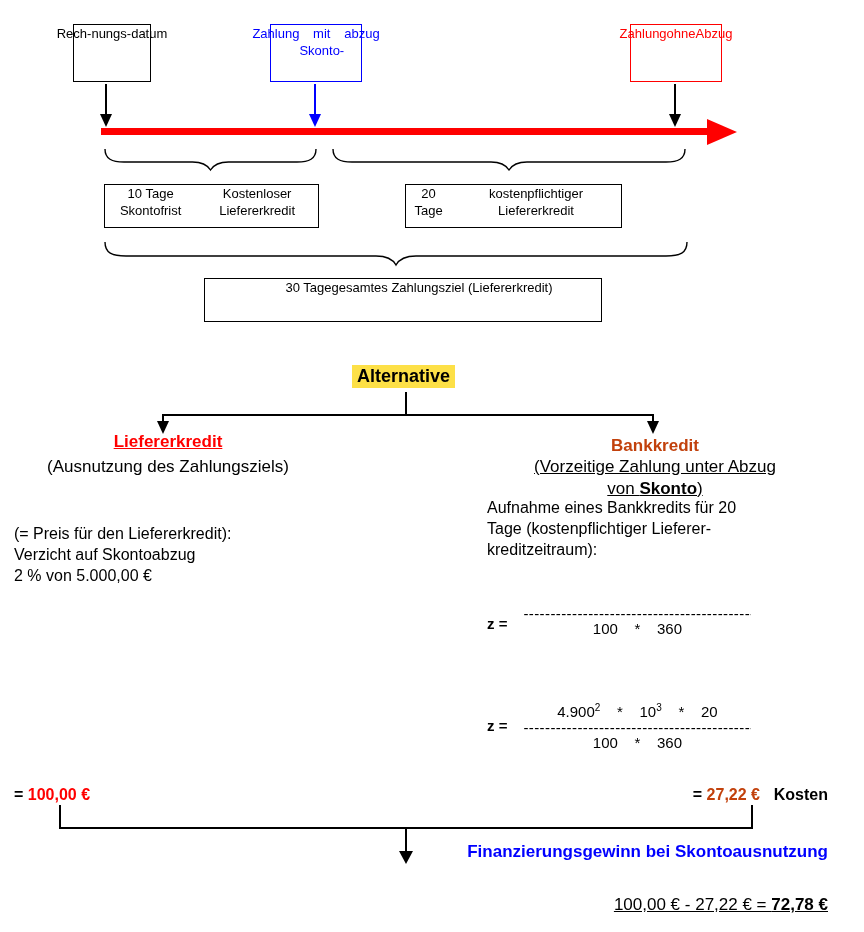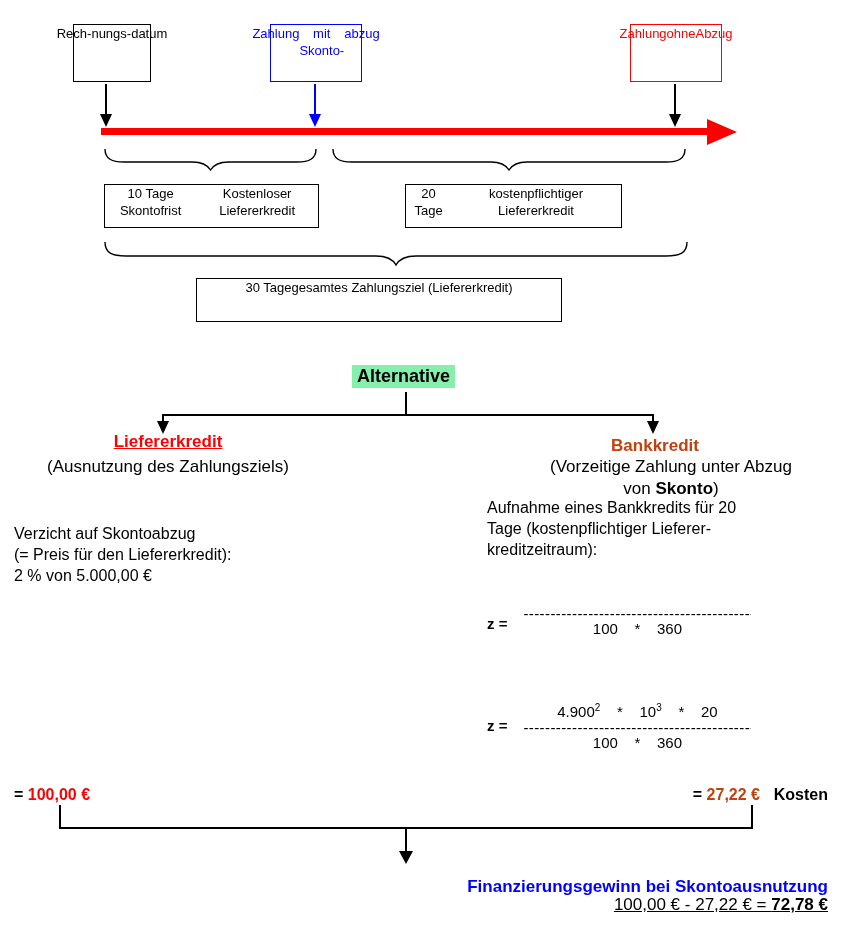--- a/index.html
+++ b/index.html
@@ -20,21 +20,21 @@
              border-left:6px solid transparent;border-right:6px solid transparent;
              border-top:13px solid #000;}
   
   .redline{position:absolute;height:7px;background:#FF0000;}
   .redhead{position:absolute;width:0;height:0;
            border-top:13px solid transparent;border-bottom:13px solid transparent;
            border-left:30px solid #FF0000;}
   .brace{position:absolute;}
   .brace path{fill:none;stroke:#000;stroke-width:1.4px;}
   
-  .alt-chip{position:absolute;font-size:18px;font-weight:bold;background:#86efac;padding:1px 5px;}
+  .alt-chip{position:absolute;font-size:18px;font-weight:bold;background:#fde047;padding:1px 5px;}
   .branch-head{position:absolute;text-align:center;font-size:17px;font-weight:bold;}
   .branch-sub{position:absolute;text-align:center;font-size:17px;line-height:22px;color:#000;}
   .body-col{position:absolute;font-size:16px;line-height:21px;color:#000;}
   .red-t{color:#FF0000;}
   .blue-t{color:#c2410c;}
   .b{font-weight:bold;}
   
   .formula{position:absolute;display:flex;align-items:center;font-size:15px;}
   .flhs{font-weight:bold;margin-right:16px;}
   .frac{width:228px;text-align:center;}
@@ -92,45 +92,45 @@
     <div>Kostenloser Liefererkredit</div>
   </div>
   <div class="tbox" style="left:405px;top:184px;width:215px;height:42px;">
     <div>20 Tage</div>
     <div>kostenpflichtiger Liefererkredit</div>
   </div>
 
   <svg class="brace" style="left:104px;top:240px;" width="584" height="28" viewBox="0 0 584 28">
     <path d="M 1 2 C 1 13, 8 16, 22 16 L 272 16 Q 287 16 292 25 Q 297 16 312 16 L 562 16 C 576 16, 583 13, 583 2"></path>
   </svg>
-  <div class="tbox" style="left:196px;top:278px;width:364px;height:42px;">
+  <div class="tbox" style="left:204px;top:278px;width:364px;height:42px;padding-left:32px;">
     <div>30 Tage</div>
     <div>gesamtes Zahlungsziel (Liefererkredit)</div>
   </div>
 
   <span class="alt-chip" style="left:352px;top:365px;">Alternative</span>
   <div class="vline" style="left:405px;top:392px;height:23px;"></div>
   <div class="hline" style="left:162.3px;top:414px;width:491px;"></div>
   <div class="vline" style="left:162.3px;top:414px;height:8px;"></div>
   <div class="head-down" style="left:157px;top:421px;"></div>
   <div class="vline" style="left:652.3px;top:414px;height:8px;"></div>
   <div class="head-down" style="left:647px;top:421px;"></div>
 
   <div class="branch-head red-t" style="left:0;top:432px;width:336px;text-decoration:underline;">Liefererkredit</div>
   <div class="branch-sub" style="left:0;top:456px;width:336px;">(Ausnutzung des Zahlungsziels)</div>
 
   <div class="branch-head blue-t" style="left:487px;top:436px;width:336px;">Bankkredit</div>
-  <div class="branch-sub" style="left:503px;top:456px;width:336px;">
+  <div class="branch-sub" style="left:487px;top:456px;width:336px;text-decoration:underline;">
     <div>(Vorzeitige Zahlung unter Abzug</div>
     <div><span>von </span><span class="b">Skonto</span><span>)</span></div>
   </div>
 
   <div class="body-col" style="left:14px;top:523px;">
+    <div>(= Preis für den Liefererkredit):</div>
     <div>Verzicht auf Skontoabzug</div>
-    <div>(= Preis für den Liefererkredit):</div>
     <div>2 % von 5.000,00 €</div>
   </div>
   <div class="body-col" style="left:487px;top:497px;">
     <div>Aufnahme eines Bankkredits für 20</div>
     <div>Tage (kostenpflichtiger Lieferer-</div>
     <div>kreditzeitraum):</div>
   </div>
 
   <div class="formula" style="left:487px;top:608px;">
     <span class="flhs">z =</span>
@@ -152,16 +152,16 @@
   <div class="cost" style="left:14px;top:786px;"><span>= </span><span class="red-t">100,00 €</span></div>
   <div class="cost center-line" style="top:786px;">Kosten</div>
   <div class="cost" style="right:104px;top:786px;"><span>= </span><span class="blue-t">27,22 €</span></div>
 
   <div class="vline" style="left:59.3px;top:805px;height:23px;"></div>
   <div class="vline" style="left:751.3px;top:805px;height:23px;"></div>
   <div class="hline" style="left:59.3px;top:827px;width:693.5px;"></div>
   <div class="vline" style="left:405.3px;top:828px;height:24px;"></div>
   <div class="head-down" style="left:399px;top:851px;border-left-width:7px;border-right-width:7px;"></div>
 
-  <div class="center-line footer-title" style="top:877px;">Finanzierungsgewinn bei Skontoausnutzung</div>
+  <div class="center-line footer-title" style="top:842px;">Finanzierungsgewinn bei Skontoausnutzung</div>
   <div class="center-line footer-calc" style="top:895px;"><span>100,00 € - 27,22 € = </span><span class="b">72,78 €</span></div>
 
 </div>
 
 </body></html>

